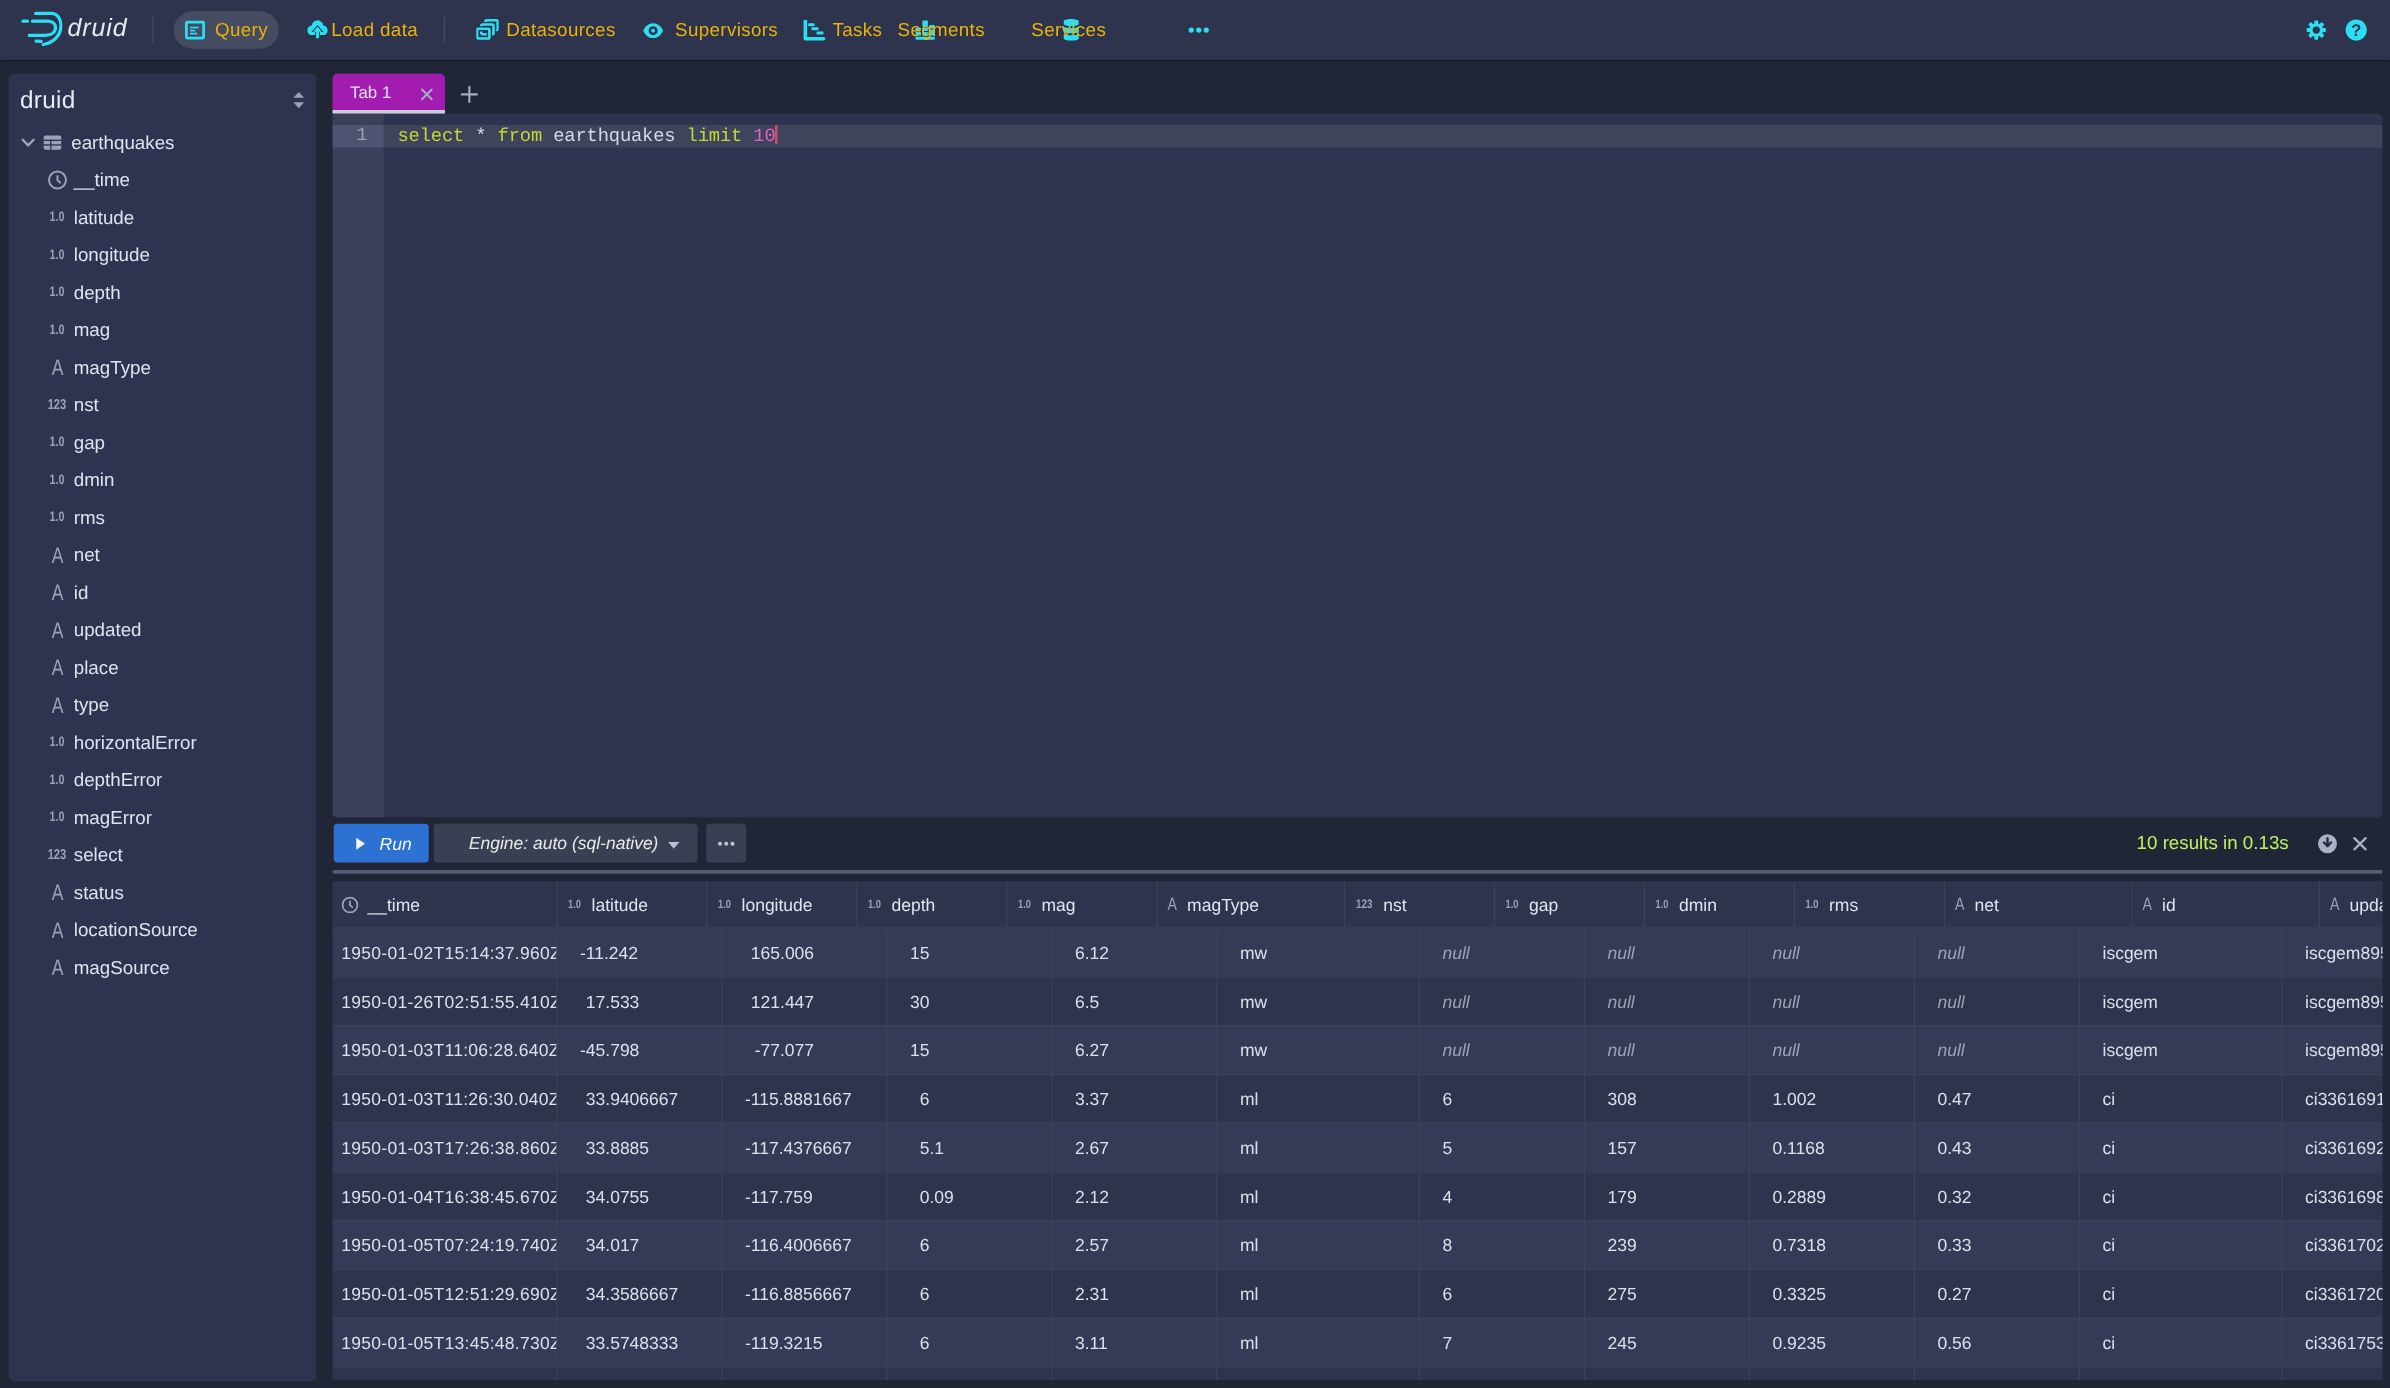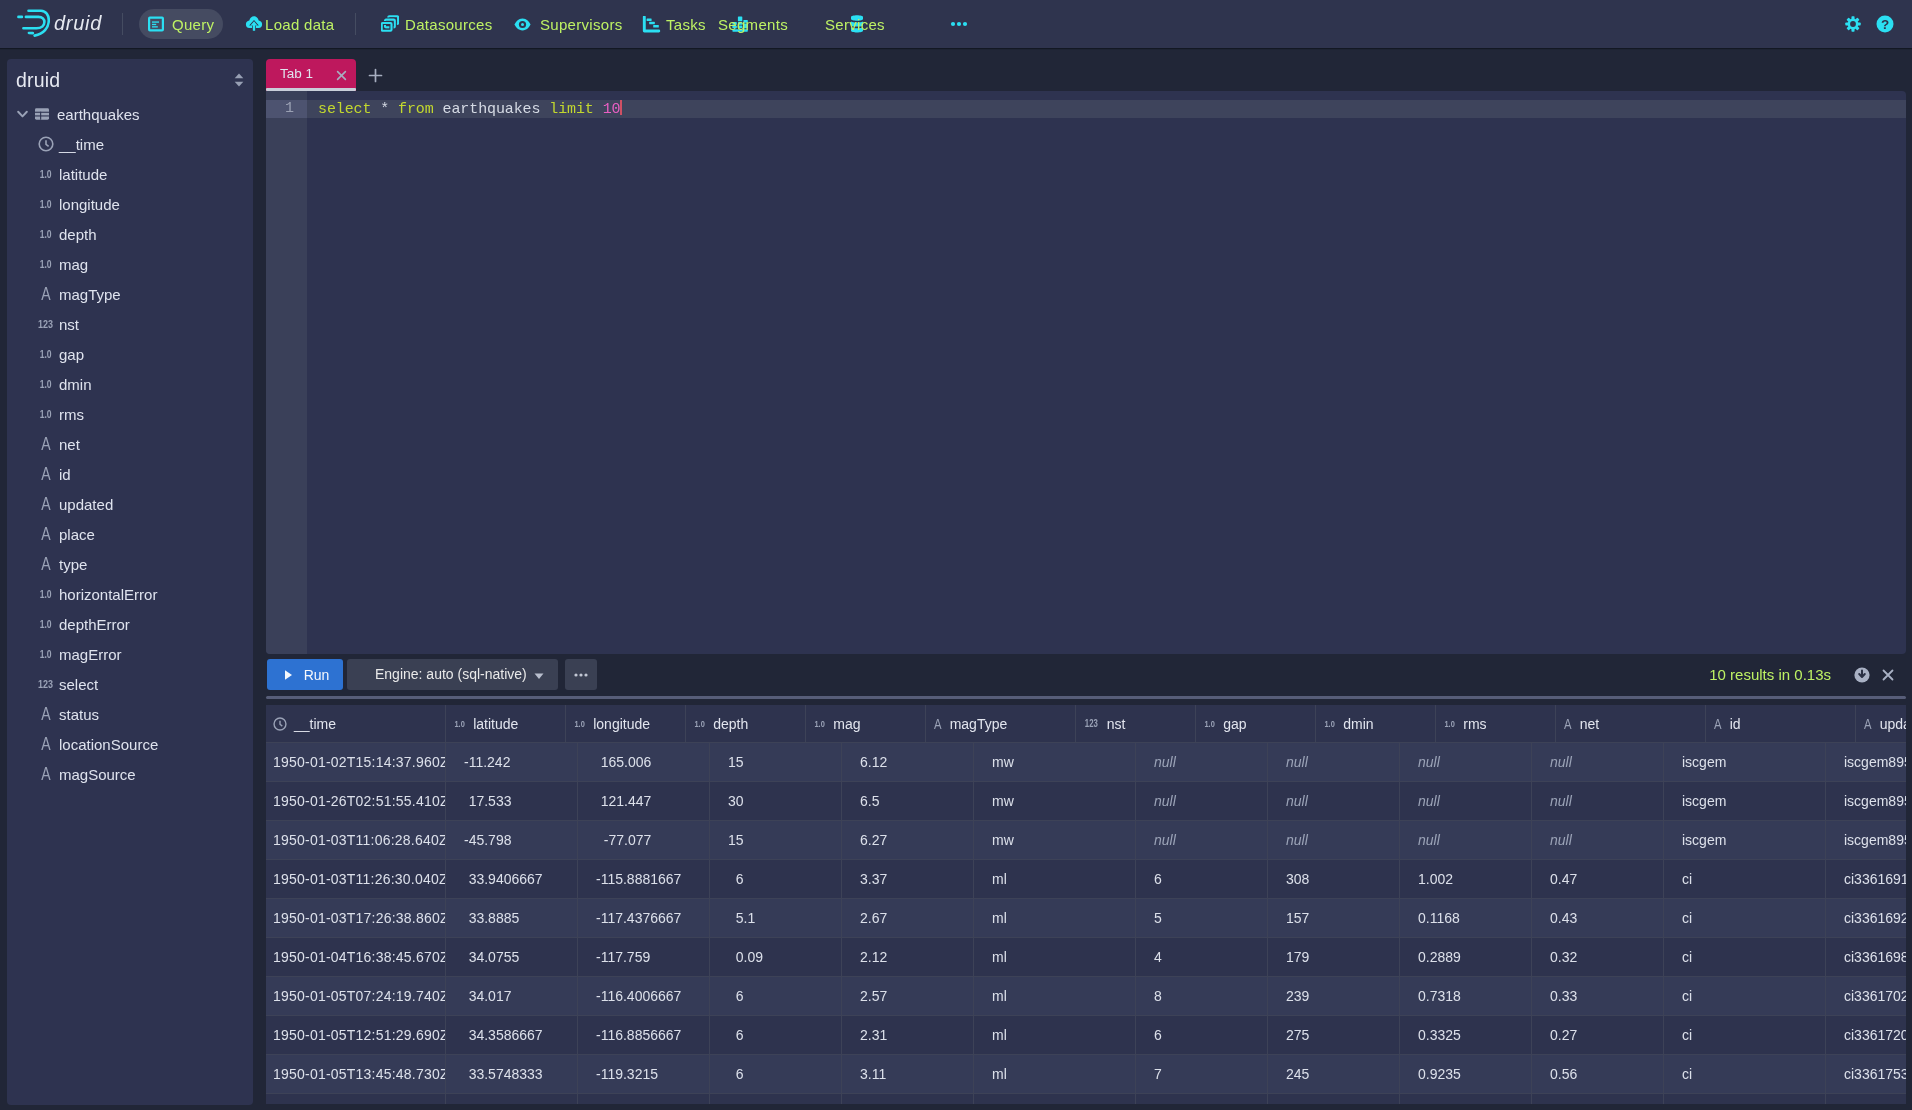--- a/index.html
+++ b/index.html
@@ -1,39 +1,39 @@
 <!DOCTYPE html>
 <html><head><meta charset="utf-8"><style>
 
 * { margin:0; padding:0; box-sizing:border-box; }
 html,body { width:1912px; height:1110px; overflow:hidden; }
 body { background:#212637; font-family:"Liberation Sans",sans-serif; position:relative; }
 .abs { position:absolute; }
 .nav { position:absolute; left:0; top:0; width:1912px; height:48px; background:#2f344e; box-shadow:0 1px 1px rgba(10,12,20,.55); }
-.ntx { position:absolute; top:0; height:48px; display:flex; align-items:center; color:#bef264; font-size:15px; letter-spacing:0.3px; }
+.ntx { position:absolute; top:0; height:48px; display:flex; align-items:center; color:#eab308; font-size:15px; letter-spacing:0.3px; }
 .icx { position:absolute; }
 .navdiv { position:absolute; top:13px; width:1px; height:22px; background:#454c61; }
 .logo-text { position:absolute; left:54px; top:12px; font-size:20px; font-style:italic; color:#e6e9f0; letter-spacing:0.7px; }
 .pill { position:absolute; left:139px; top:9px; width:84px; height:30px; border-radius:15px; background:#454b61; }
 .sidebar { position:absolute; left:7px; top:59px; width:246px; height:1046px; background:#2e3350; border-radius:4px; }
 .schema { position:absolute; left:9px; top:10px; font-size:19.5px; color:#e6e9f1; letter-spacing:0.2px; }
 .tree { position:absolute; left:0; top:40px; right:0; }
 .trow { height:30px; display:flex; align-items:center; color:#dfe3ee; font-size:15px; }
 .tscale { display:inline-block; transform:scaleX(0.78); transform-origin:center; flex:none; font-weight:600; white-space:nowrap; }
 .iconbox { width:16px; display:flex; justify-content:center; align-items:center; flex:none; }
 .tabstrip { position:absolute; left:266px; top:59px; }
-.tab { position:absolute; left:0; top:0; width:90px; height:32px; background:#be185d; border-radius:4px 4px 0 0; color:#e0e4ee; font-size:13.5px; }
+.tab { position:absolute; left:0; top:0; width:90px; height:32px; background:#a21caf; border-radius:4px 4px 0 0; color:#e0e4ee; font-size:13.5px; }
 .tabline { position:absolute; left:0; top:29px; width:90px; height:3px; background:#c9ced9; border-radius:1px; }
 .editor { position:absolute; left:266px; top:91px; width:1640px; height:563px; background:#2e3350; border-radius:0 4px 4px 4px; overflow:hidden; }
 .gutter { position:absolute; left:0; top:0; width:41px; height:563px; background:#3a4059; }
 .aline { position:absolute; left:41px; top:9px; width:1599px; height:18px; background:#3e445c; }
 .agutter { position:absolute; left:0; top:9px; width:41px; height:18px; background:#4d5370; }
 .codeline { position:absolute; left:0; top:9px; height:18px; width:100%; font-family:"Liberation Mono",monospace; font-size:15px; letter-spacing:-0.11px; line-height:18px; white-space:pre; }
 .lnum { position:absolute; right:1612px; top:9px; width:28px; text-align:right; font-family:"Liberation Mono",monospace; font-size:15px; line-height:18px; color:#9aa0b3; }
-.btn { position:absolute; height:31px; border-radius:3px; display:flex; align-items:center; justify-content:center; font-size:14px; }
+.btn { position:absolute; height:31px; border-radius:3px; display:flex; align-items:center; justify-content:center; font-size:14px;font-style:italic; }
 .hscroll { position:absolute; left:266px; top:696px; width:1640px; height:3px; background:#575d78; border-radius:2px; }
 .rtable { position:absolute; left:266px; top:705px; width:1640px; height:399px; overflow:hidden; background:#2e334e; }
 .hrow { display:flex; height:37px; background:#2e334e; }
 .drow { display:flex; height:39px; border-top:1px solid #3d4257;gap:12px; }
 .hcell { flex:none; display:flex; align-items:center; gap:7px; border-right:1px solid #3d4257; color:#e2e5ee; font-size:14px; padding-left:7px; overflow:hidden; }
 .dcell { flex:none; display:flex; align-items:center; border-right:1px solid #3d4257; color:#dce0ea; font-size:14px; overflow:hidden; white-space:nowrap; }
 .tcell { letter-spacing:0.22px; }
 .null { color:#9ba3b7; font-style:italic; }
 
 </style></head><body>

